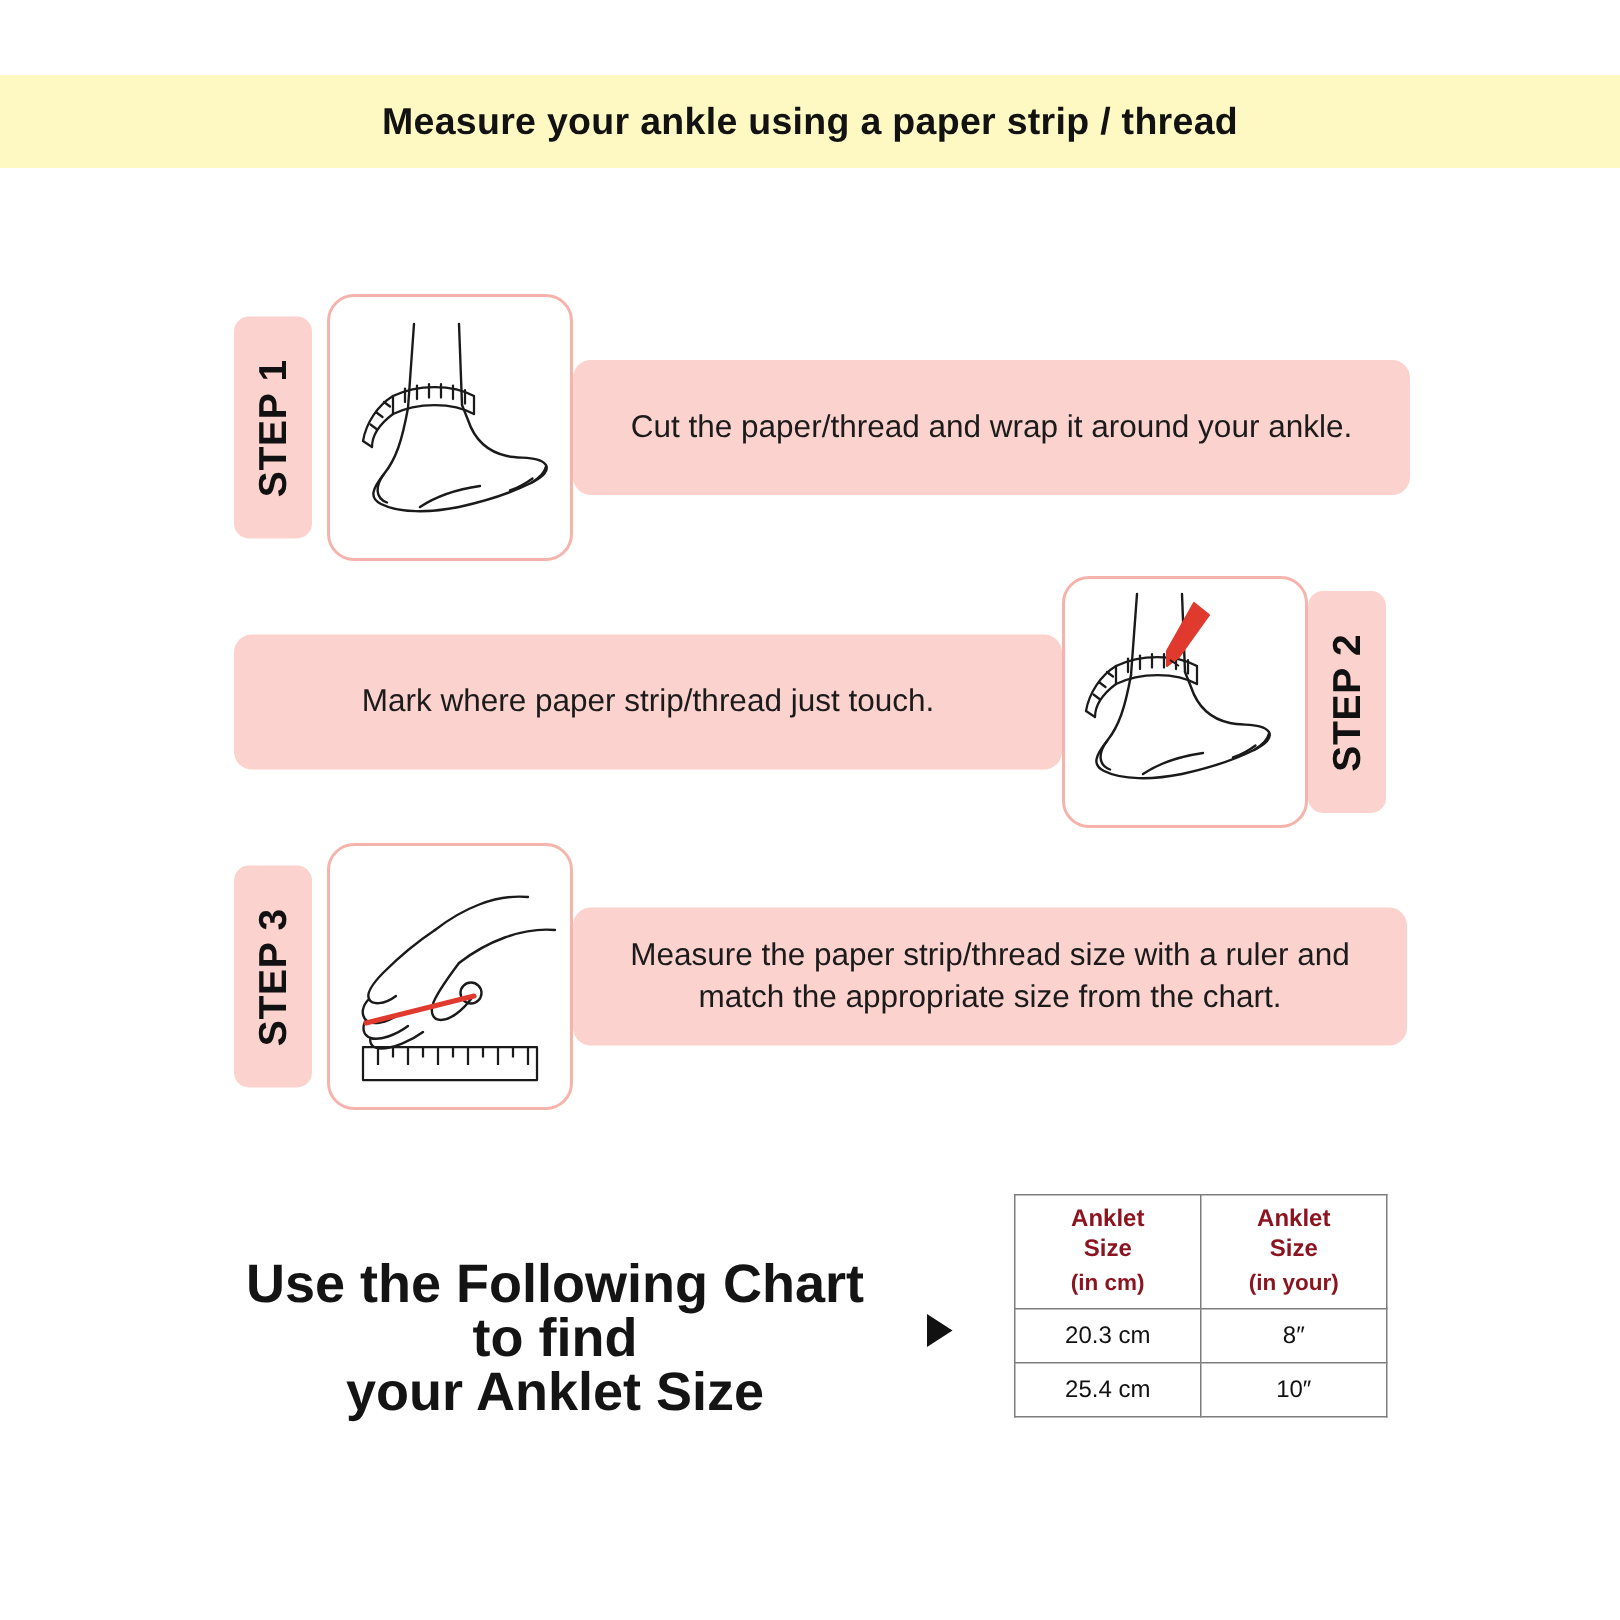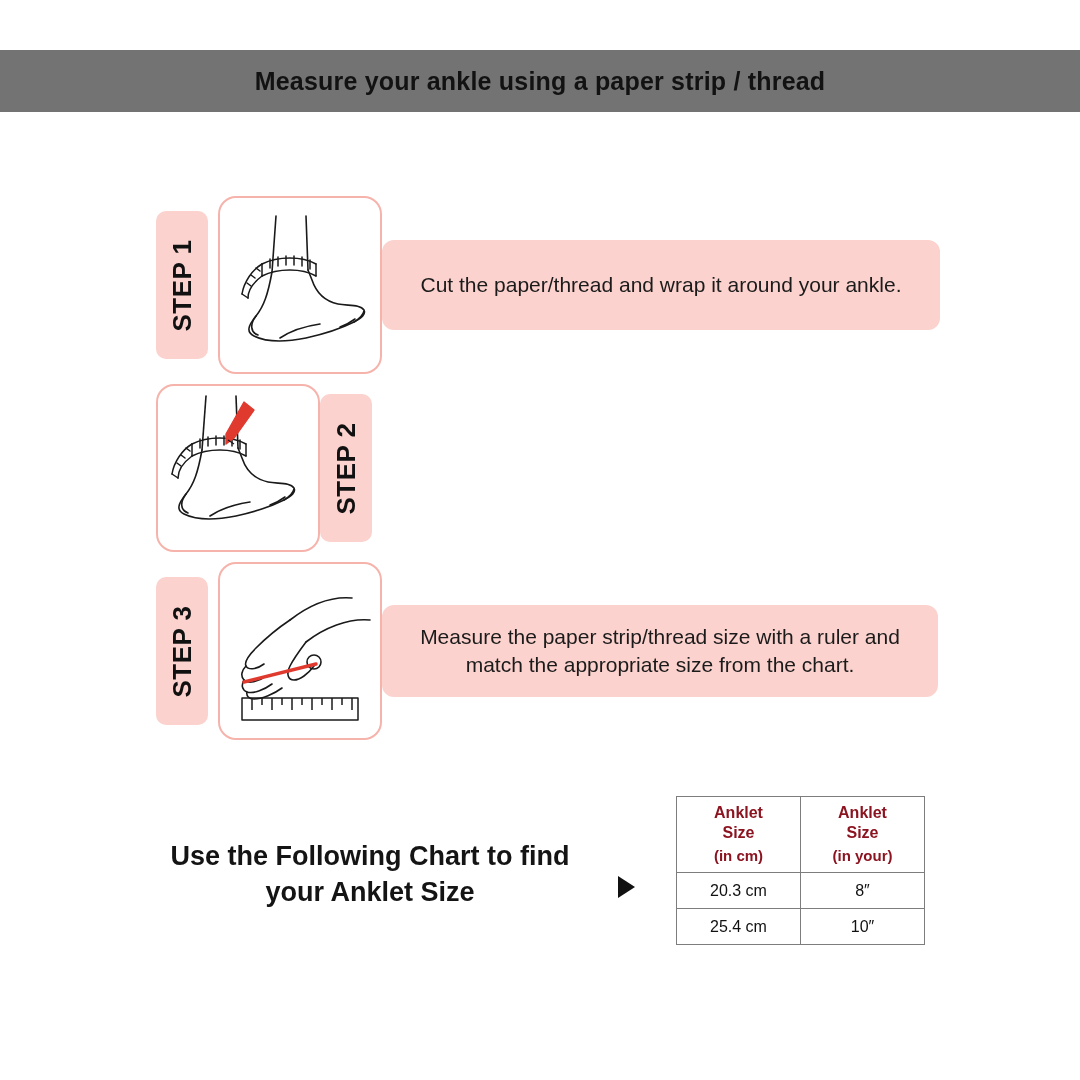--- a/index.html
+++ b/index.html
@@ -15,21 +15,21 @@
     overflow: hidden;
   }
 
   
   .header-banner {
     position: absolute;
     left: 0;
     top: 50px;
     width: 1080px;
     height: 62px;
-    background: #737373;
+    background: #fef9c3;
     display: flex;
     align-items: center;
     justify-content: center;
   }
   .header-title {
     font-size: 25px;
     font-weight: bold;
     color: #121212;
     letter-spacing: 0.2px;
   }
@@ -103,21 +103,21 @@
   #step3 .step-image-box { margin-left: 10px; height: 178px; }
   #step3 .step-text-box { width: 556px; height: 92px; align-self: center; }
 
   
   .chart-cta {
     position: absolute;
     left: 150px;
     top: 838px;
     width: 440px;
     text-align: center;
-    font-size: 27px;
+    font-size: 36px;
     font-weight: bold;
     color: #141414;
     line-height: 36px;
   }
   .chart-arrow {
     position: absolute;
     left: 618px;
     top: 876px;
     width: 0;
     height: 0;
@@ -215,20 +215,23 @@
     </svg>
   </div>
 
   <div class="step-text-box">
     <span class="step-text">Cut the paper/thread and wrap it around your ankle.</span>
   </div>
 </div>
 
 <div class="step-row" id="step2">
 
+  <div class="step-text-box">
+    <span class="step-text">Mark where paper strip/thread just touch.</span>
+  </div>
 
   <div class="step-image-box">
     <svg class="ill" width="164" height="168" viewBox="0 0 164 168">
       <g fill="none" stroke="#1a1a1a" stroke-width="1.6" stroke-linecap="round" stroke-linejoin="round">
         <path d="M48 10 L44 64"></path>
         <path d="M78 10 L80 62"></path>
         <path d="M44 64 C40 86, 36 98, 28 108 C20 118, 18 124, 26 128 C38 134, 58 134, 78 130 C96 126, 114 120, 126 114 C134 110, 138 106, 136 102 C132 96, 120 98, 110 96 C96 93, 88 84, 84 72 L80 62"></path>
         <path d="M126 114 C131 111, 135 108, 136 103"></path>
         <path d="M112 119 C118 117, 123 114, 127 111"></path>
         <path d="M28 108 C22 116, 22 124, 30 127"></path>

